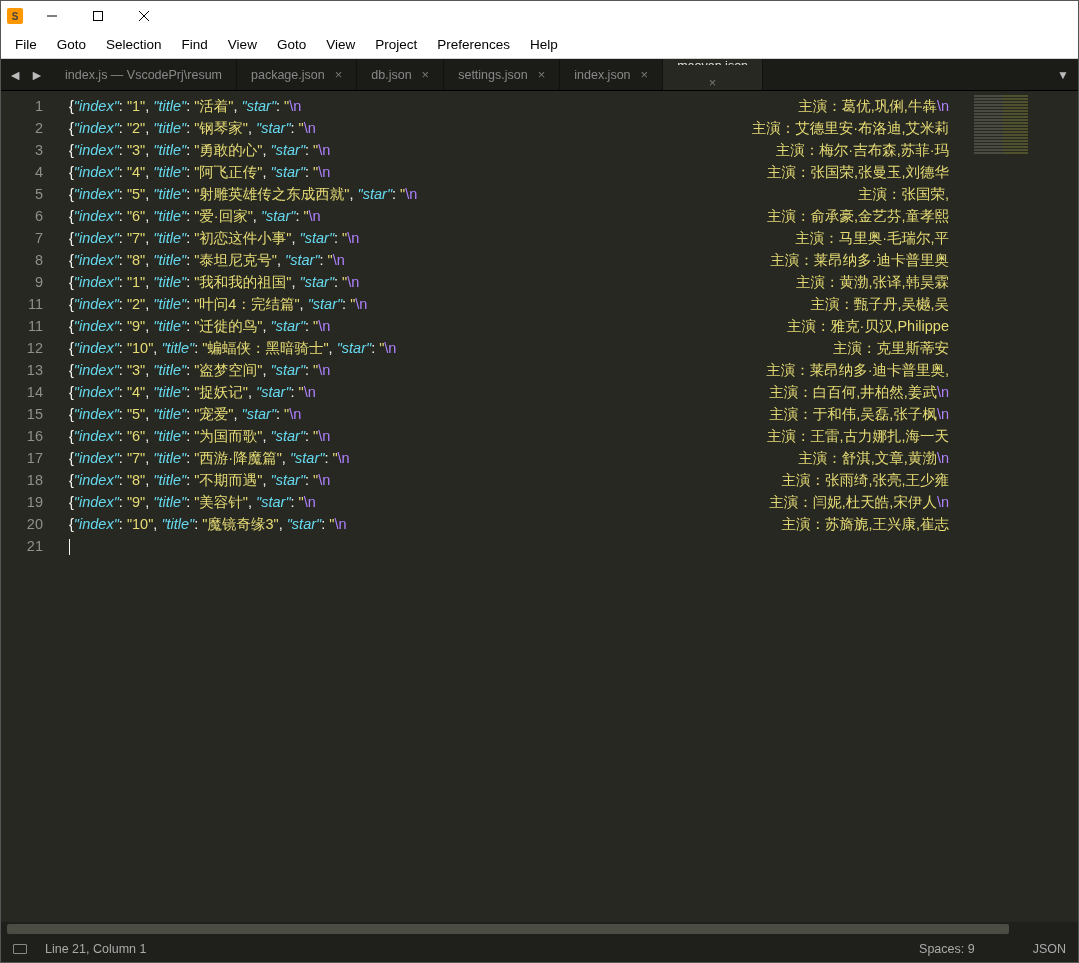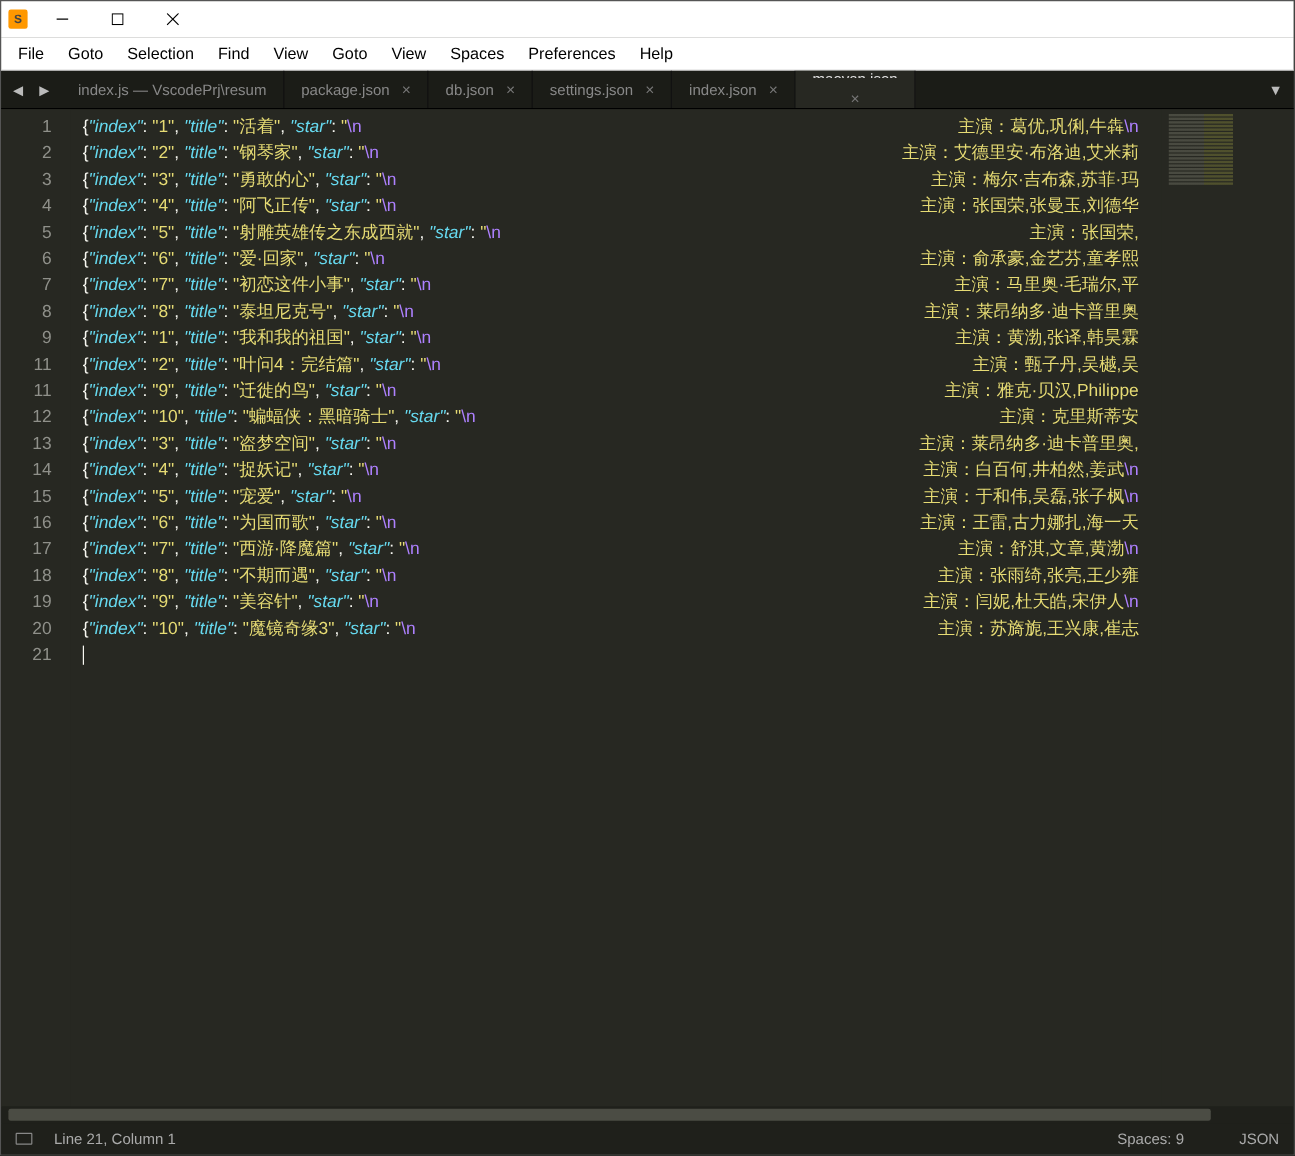--- a/index.html
+++ b/index.html
@@ -65,21 +65,21 @@
   </div>
 
   <div class="menubar" id="menubar">
       <div class="menu-item">File</div>
       <div class="menu-item">Goto</div>
       <div class="menu-item">Selection</div>
       <div class="menu-item">Find</div>
       <div class="menu-item">View</div>
       <div class="menu-item">Goto</div>
       <div class="menu-item">View</div>
-      <div class="menu-item">Spaces</div>
+      <div class="menu-item">Project</div>
       <div class="menu-item">Preferences</div>
       <div class="menu-item">Help</div>
     </div>
 
   <div class="tabstrip">
     <div class="navarrows">
       <span>◄</span>
       <span>►</span>
     </div>
     <div id="tabs" style="flex:1;display:flex;min-width:0;">
@@ -163,16 +163,16 @@
 
   <div class="hscroll">
     <div class="thumb"></div>
   </div>
 
   <div class="statusbar">
     <div class="sb-icon"></div>
     <div>Line 21, Column 1</div>
     <div class="spacer"></div>
     <div>Spaces: 9</div>
-    <div style="margin-left:28px;">JSON</div>
+    <div style="margin-left:40px;">JSON</div>
   </div>
 
 </div>
 
 </body></html>

